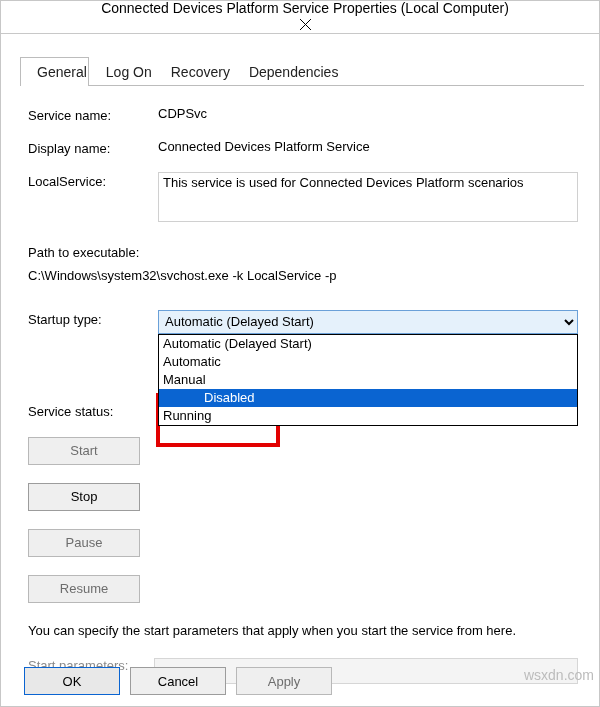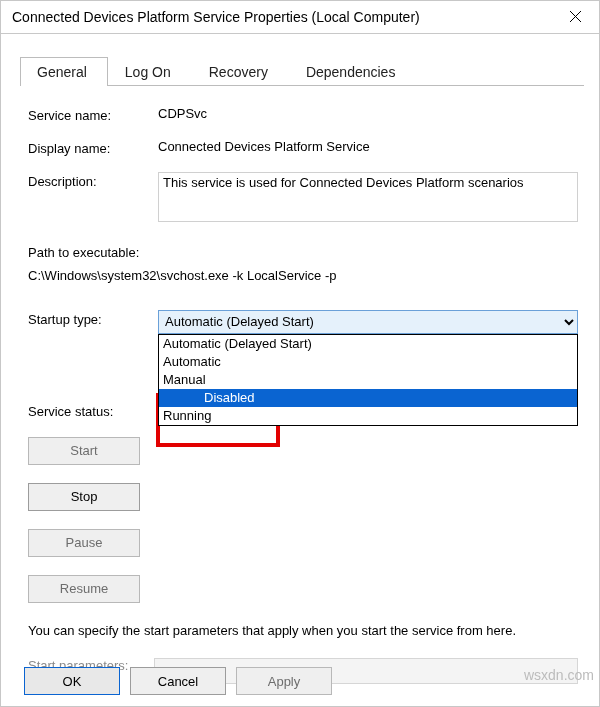--- a/index.html
+++ b/index.html
@@ -15,39 +15,40 @@
     overflow: hidden;
   }
   .titlebar {
     display: flex;
     align-items: center;
     justify-content: space-between;
     height: 34px;
     padding: 0 2px 0 12px;
     border-bottom: 1px solid #c8c8c8;
     font-size: 14px;
+    flex-direction: column;
   }
   .close-btn {
     width: 46px;
     height: 100%;
     display: flex;
     align-items: center;
     justify-content: center;
     font-size: 15px;
     font-family: inherit;
   }
   .tabbar {
     display: flex;
     margin: 22px 16px 0 20px;
     border-bottom: 1px solid #bcbcbc;
     position: relative;
     font-size: 14px;
   }
   .tab {
-    padding: 6px 20px 6px 16px;
+    padding: 6px 1px 6px 16px;
     border: 1px solid transparent;
     border-bottom: none;
     position: relative;
     top: 1px;
     color: #222;
   }
   .tab.active {
     border-color: #bcbcbc;
     background: #fff;
   }
@@ -189,21 +190,21 @@
     <div class="label-col">Service name:</div>
     <div class="value-col">CDPSvc</div>
   </div>
 
   <div class="row">
     <div class="label-col">Display name:</div>
     <div class="value-col">Connected Devices Platform Service</div>
   </div>
 
   <div class="row">
-    <div class="label-col">Description:</div>
+    <div class="label-col">LocalService:</div>
     <div class="value-col">
       <textarea class="desc" readonly="" style="">This service is used for Connected Devices Platform scenarios</textarea>
     </div>
   </div>
 
   <div class="path-block">
     <div>Path to executable:</div>
     <div>C:\Windows\system32\svchost.exe -k LocalService -p</div>
   </div>
 

